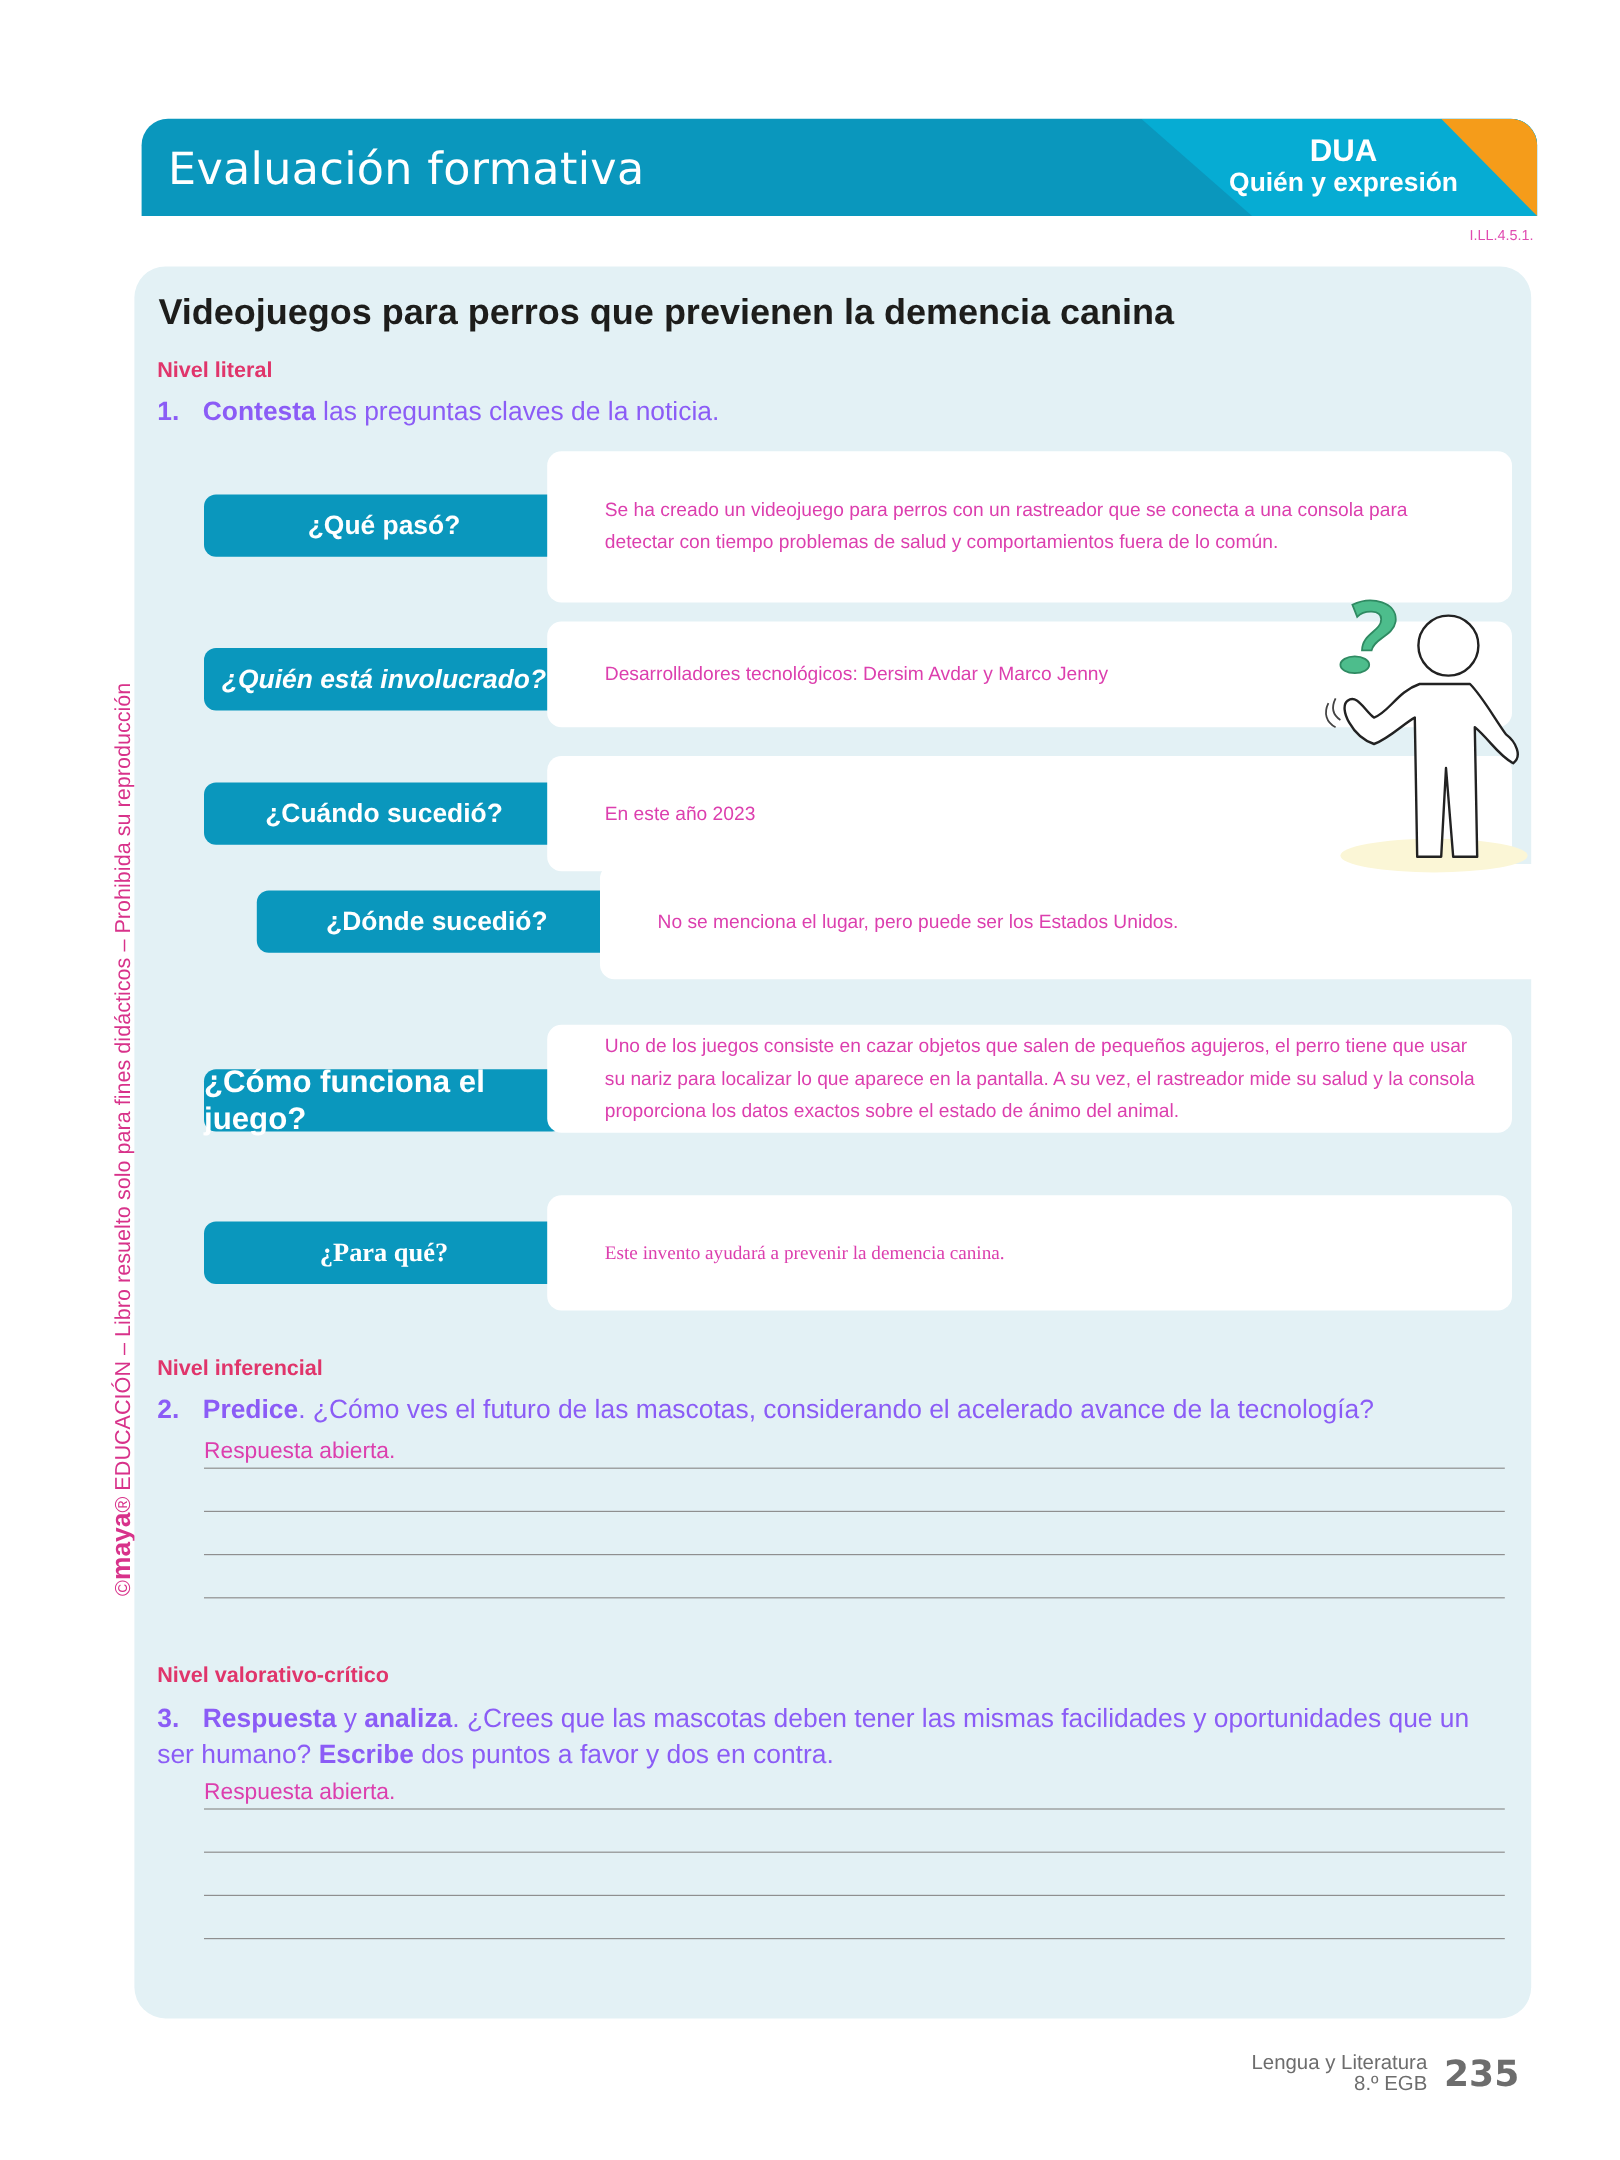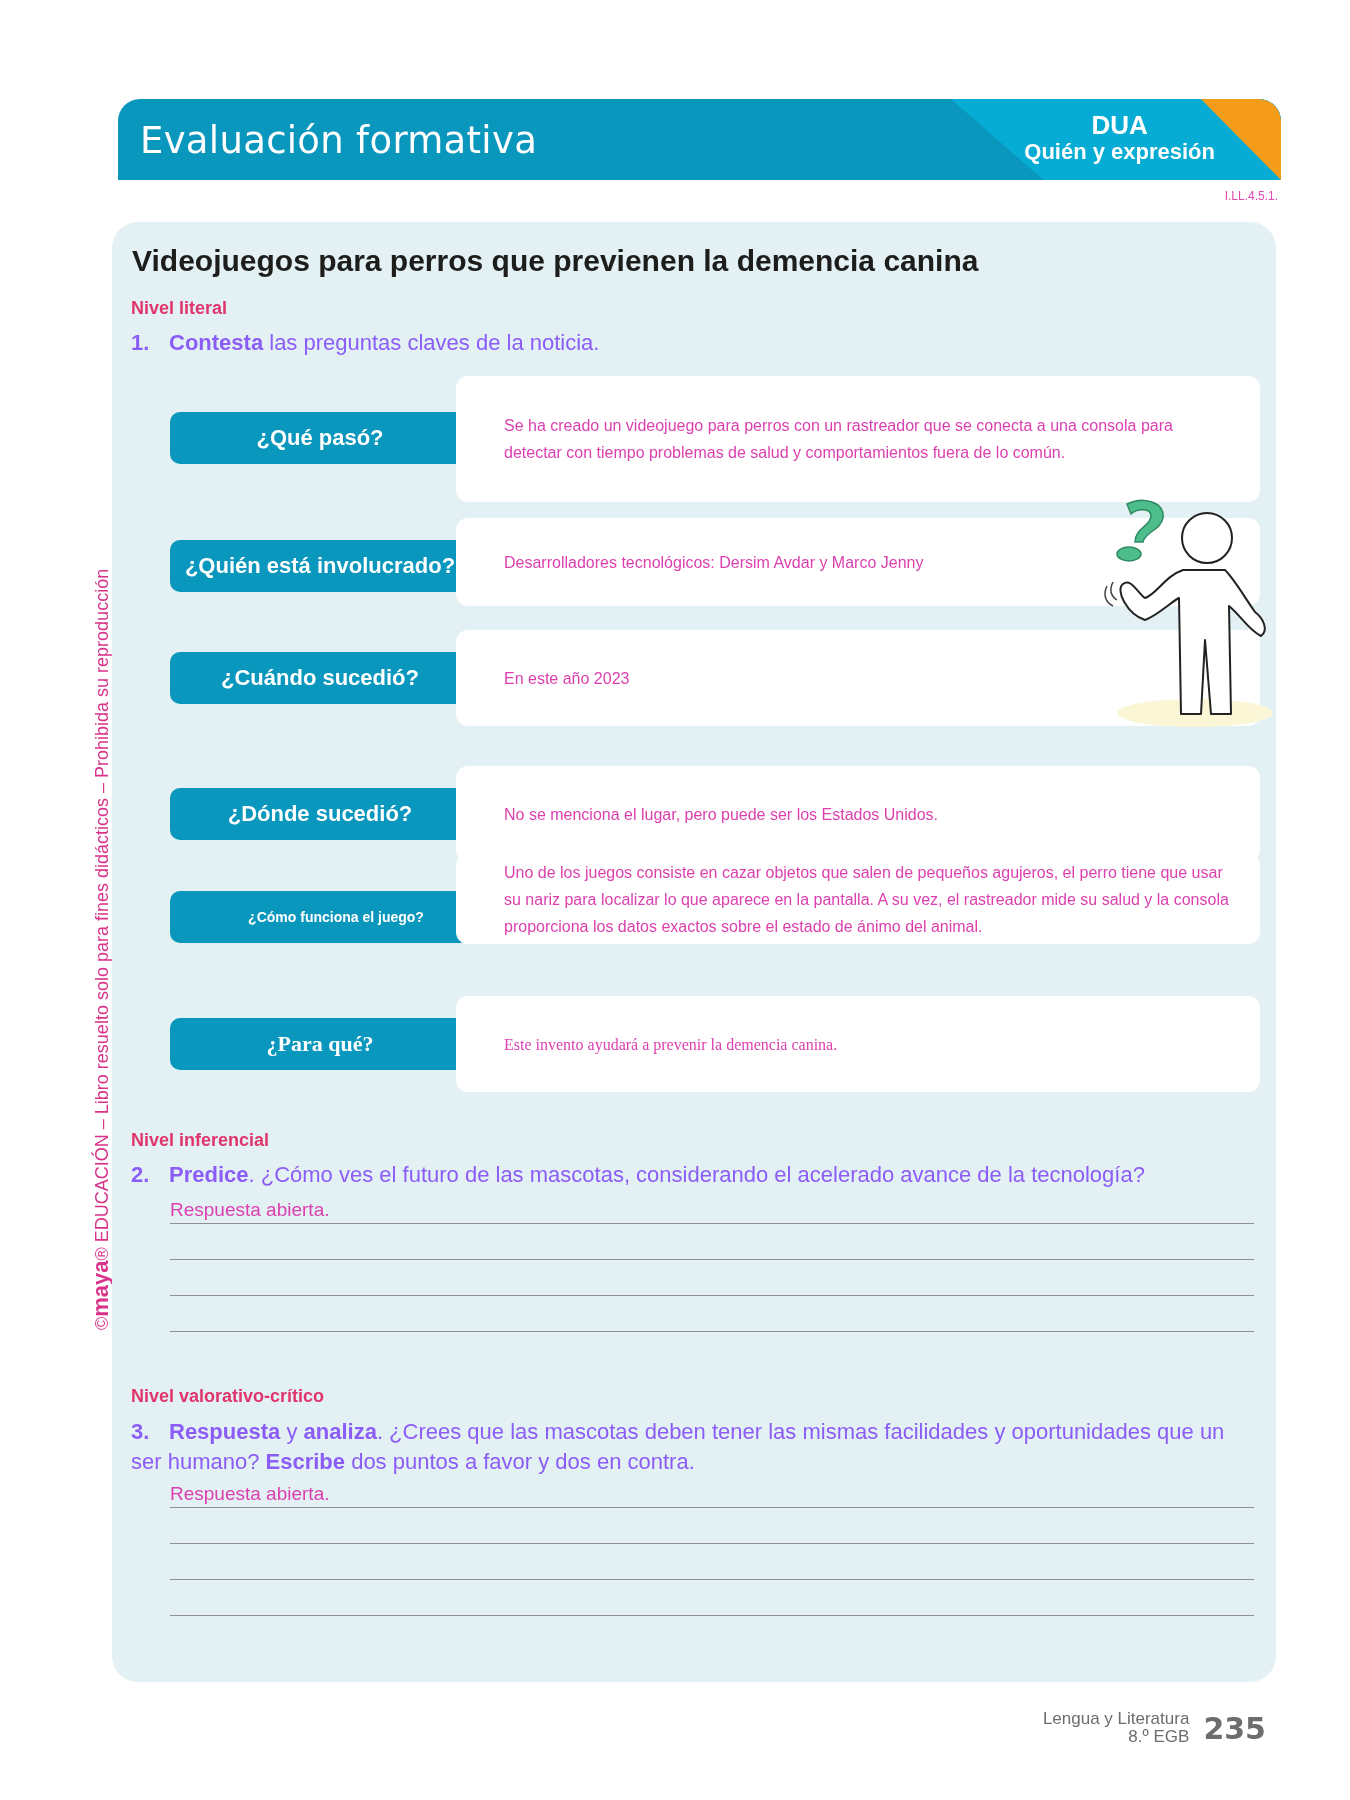--- a/index.html
+++ b/index.html
@@ -84,42 +84,42 @@
   </div>
 
   <div class="row" style="top:154px; height:126px;">
     <div class="pill" style="top:36px;">¿Qué pasó?</div>
     <div class="answer" style="top:0; height:126px;">
         <span>Se ha creado un videojuego para perros con un rastreador que se conecta a una consola para detectar con tiempo problemas de salud y comportamientos fuera de lo común.</span>
       </div>
   </div>
 
   <div class="row" style="top:296px; height:96px;">
-    <div class="pill" style="top:22px;">¿Quién está involucrado?</div>
+    <div class="pill" style="top:22px;font-style:italic;">¿Quién está involucrado?</div>
     <div class="answer" style="top:0; height:88px;">
         <span>Desarrolladores tecnológicos: Dersim Avdar y Marco Jenny</span>
       </div>
   </div>
 
   <div class="row" style="top:408px; height:96px;">
     <div class="pill" style="top:22px;">¿Cuándo sucedió?</div>
     <div class="answer" style="top:0; height:96px;">
         <span>En este año 2023</span>
       </div>
   </div>
 
-  <div class="row" style="top:544px; height:96px;">
+  <div class="row" style="top:498px; height:96px;margin-left:44px;">
     <div class="pill" style="top:22px;">¿Dónde sucedió?</div>
     <div class="answer" style="top:0; height:96px;">
         <span>No se menciona el lugar, pero puede ser los Estados Unidos.</span>
       </div>
   </div>
 
   <div class="row" style="top:632px; height:126px;">
-    <div class="pill" style="top:37px; font-size:14px;padding-left:32px;">¿Cómo funciona el juego?</div>
+    <div class="pill" style="top:37px; font-size:26px;">¿Cómo funciona el juego?</div>
     <div class="answer" style="top:0; height:90px;">
         <span>Uno de los juegos consiste en cazar objetos que salen de pequeños agujeros, el perro tiene que usar su nariz para localizar lo que aparece en la pantalla. A su vez, el rastreador mide su salud y la consola proporciona los datos exactos sobre el estado de ánimo del animal.</span>
       </div>
   </div>
 
   <div class="row" style="top:774px; height:96px;font-family:Liberation Serif, serif;">
     <div class="pill" style="top:22px;">¿Para qué?</div>
     <div class="answer" style="top:0; height:96px;">
         <span>Este invento ayudará a prevenir la demencia canina.</span>
       </div>

